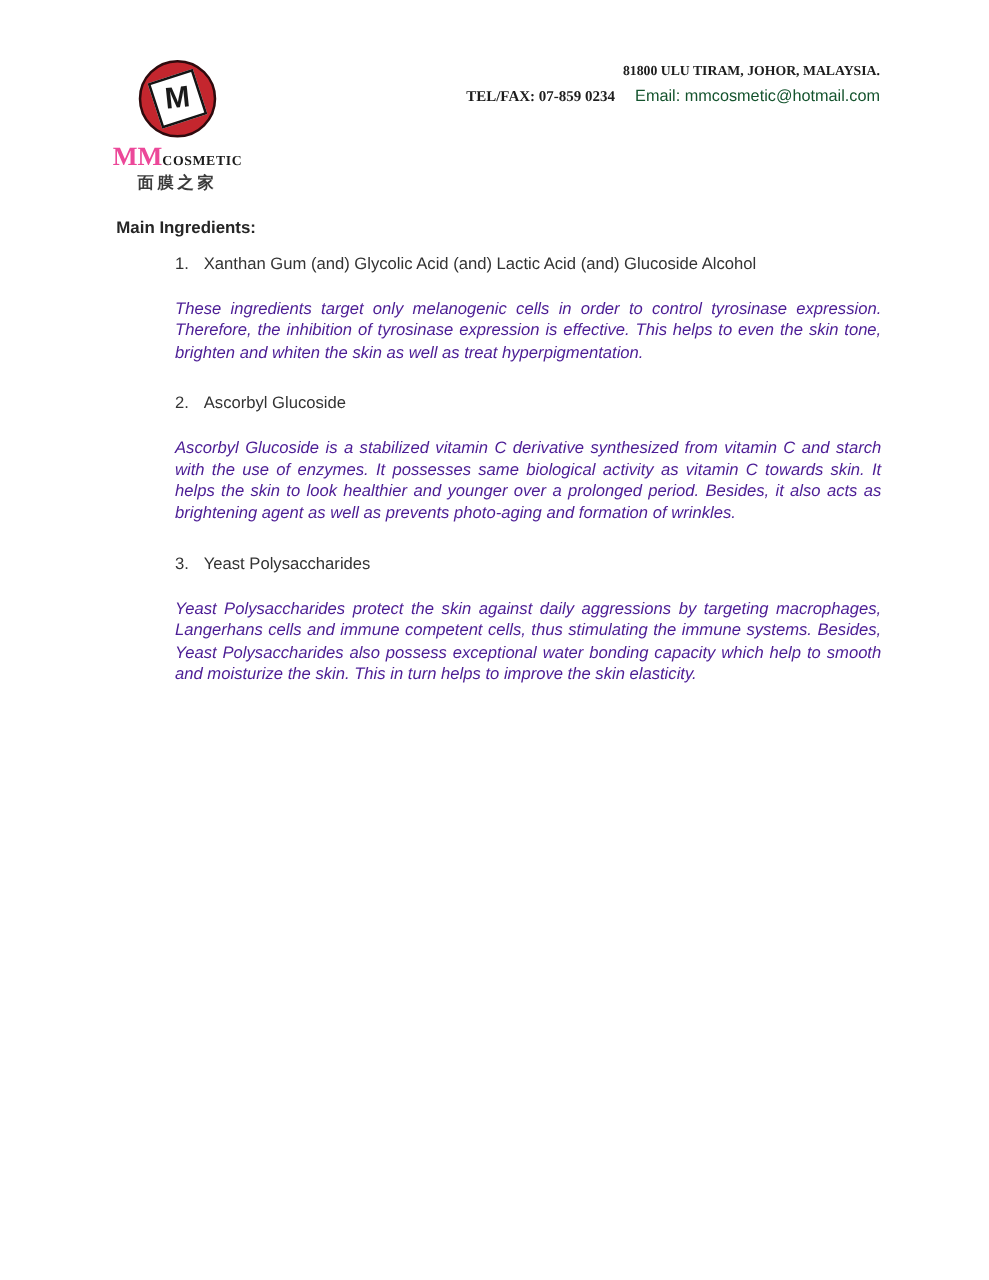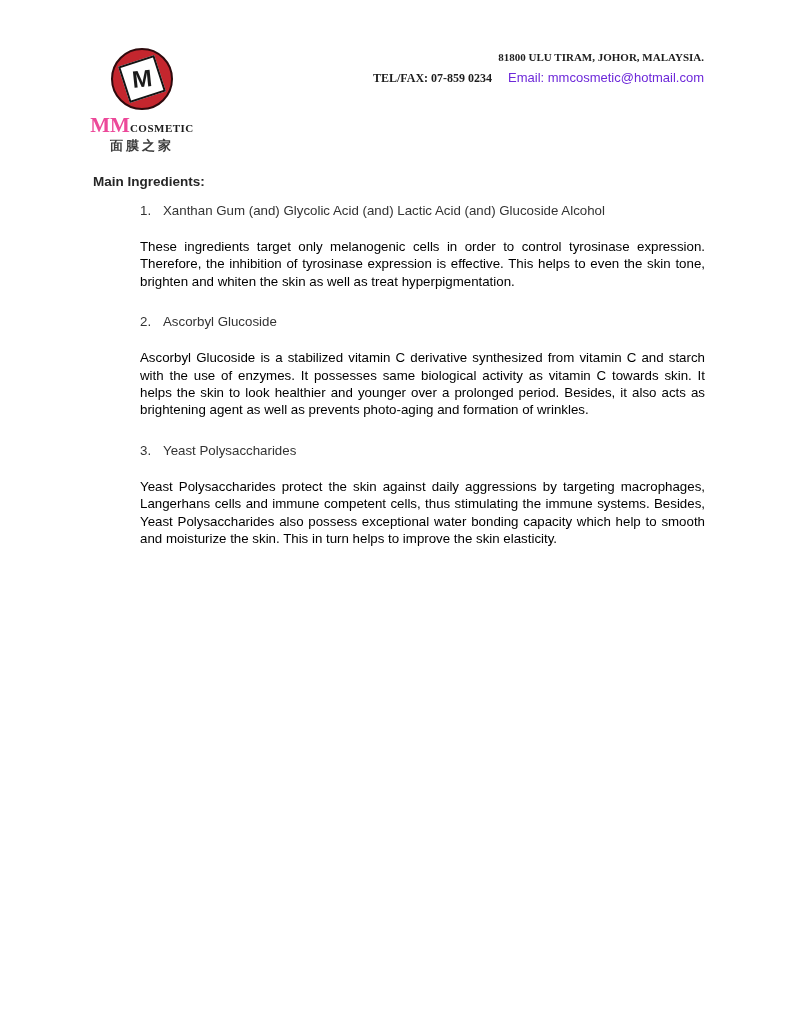--- a/index.html
+++ b/index.html
@@ -39,31 +39,31 @@
   .header-text { position: absolute; left: 218px; top: 50px; width: 486px; text-align: right; }
   .company-line { font-family: "Liberation Serif", serif; color: #050505; white-space: nowrap; line-height: 1.05; margin-bottom: 6px; }
   .company-name { font-weight: bold; font-size: 27px; }
   .company-reg { font-weight: bold; font-size: 20px; }
   .addr {
     font-family: "Liberation Serif", serif; font-weight: bold;
     font-size: 11px; line-height: 14px; color: #1d1d1d; white-space: nowrap;
   }
   .tel-line { margin-top: 4px; white-space: nowrap; }
   .tel-fax { font-family: "Liberation Serif", serif; font-weight: bold; font-size: 12px; color: #1d1d1d; }
-  .email { font-family: "Liberation Sans", sans-serif; font-size: 13px; color: #6d28d9; margin-left: 16px; }
+  .email { font-family: "Liberation Sans", sans-serif; font-size: 13px; color: #14532d; margin-left: 16px; }
 
   
   .content { position: absolute; left: 93px; top: 174px; width: 612px; }
   .heading { font-weight: bold; font-size: 13.5px; margin: 0 0 14px 0; color: #262626; }
   .item { padding-left: 47px; }
   .item-title { display: flex; margin: 0 0 20px 0; font-size: 13.3px; color: #333333; }
   .item-number { width: 23px; flex: 0 0 23px; }
   .item-body {
     margin: 0 0 24px 0; font-size: 13.3px; line-height: 17.4px;
-    color: #000000; text-align: justify;
+    color: #4c1d95; text-align: justify; font-style: italic;
   }
 </style>
 </head>
 <body>
 
 <div class="page">
 
   <div class="logo">
     <div class="logo-circle">
       <div class="logo-square">

